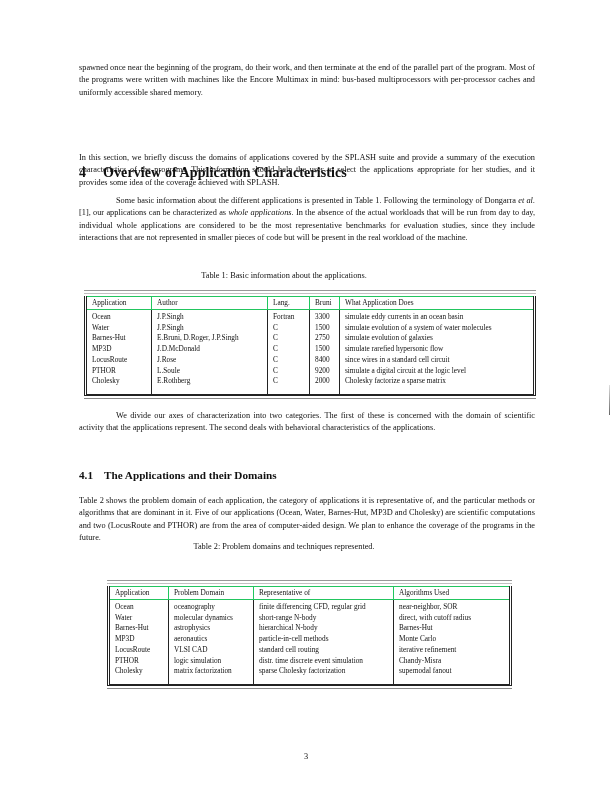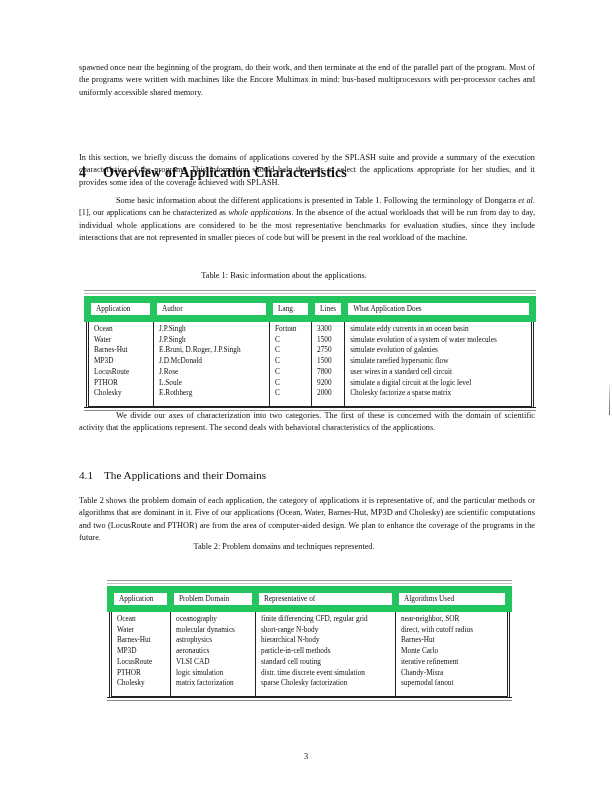--- a/index.html
+++ b/index.html
@@ -7,29 +7,29 @@
       width: 612px; height: 791px; position: relative; overflow: hidden;
       font-family: "Liberation Serif", "DejaVu Serif", serif;
       color: #111;
       font-size: 8.3px;
       line-height: 12.3px;
     }
     .p { position: absolute; left: 79px; width: 456px; text-align: justify; margin: 0; }
     .p.indent { text-indent: 37px; }
     .h1 { position: absolute; left: 79px; font-weight: bold; font-size: 14px; margin: 0; letter-spacing: 0.1px; }
     .h1 .num { display: inline-block; width: 24px; }
-    .h2 { position: absolute; left: 79px; font-weight: normal; font-size: 11.2px; margin: 0; }
+    .h2 { position: absolute; left: 79px; font-weight: bold; font-size: 11.2px; margin: 0; }
     .h2 .num { display: inline-block; width: 25px; }
     .caption { position: absolute; left: 0; width: 568px; text-align: center; font-size: 8.3px; }
     .tbl-wrap { position: absolute; }
     table.t {
       border-collapse: collapse; font-size: 7.3px; line-height: 10.7px;
       border-left: 3px double #222; border-right: 3px double #222;
     }
-    table.t th { font-weight: normal; text-align: left; padding: 0 5px; border: 7px solid #22c55e; height: 12px; }
+    table.t th { font-weight: normal; text-align: left; padding: 0 5px; border: 1px solid #22c55e; height: 12px; }
     table.t thead tr { border-top: 1px solid #222; border-bottom: 1px solid #222; }
     table.t tbody td { padding: 0 5px; border-left: 1px solid #222; border-right: 1px solid #222; white-space: nowrap; }
     table.t tbody tr:first-child td { padding-top: 2px; }
     .rule-top { height: 2px; border-top: 1px solid #555; border-bottom: 1px solid #999; margin-bottom: 2px; opacity: 0.6; }
     .rule-bot { height: 2px; border-top: 1px solid #222; border-bottom: 1px solid #888; margin-top: 0px; }
     table.t tbody tr:last-child td { border-bottom: 1px solid #222; padding-bottom: 7px; }
     .c { text-align: left; }
     .pageno { position: absolute; left: 0; width: 612px; top: 751px; text-align: center; font-size: 8.3px; }
     .edge-mark { position: absolute; left: 609px; top: 385px; width: 1px; height: 30px; background: linear-gradient(#ddd, #666); }
     em { font-style: italic; }
@@ -55,21 +55,21 @@
         <col style="width:116px">
         <col style="width:42px">
         <col style="width:30px">
         <col>
       </colgroup>
     <thead>
         <tr>
           <th>Application</th>
           <th>Author</th>
           <th class="c">Lang.</th>
-          <th class="c">Lines</th>
+          <th class="c">Bruni</th>
           <th>What Application Does</th>
         </tr>
       </thead>
     <tbody>
         <tr>
           <td>Ocean</td>
           <td>J.P.Singh</td>
           <td class="c">Fortran</td>
           <td class="c">3300</td>
           <td>simulate eddy currents in an ocean basin</td>
@@ -92,22 +92,22 @@
           <td>MP3D</td>
           <td>J.D.McDonald</td>
           <td class="c">C</td>
           <td class="c">1500</td>
           <td>simulate rarefied hypersonic flow</td>
         </tr>
         <tr>
           <td>LocusRoute</td>
           <td>J.Rose</td>
           <td class="c">C</td>
-          <td class="c">7800</td>
-          <td>user wires in a standard cell circuit</td>
+          <td class="c">8400</td>
+          <td>since wires in a standard cell circuit</td>
         </tr>
         <tr>
           <td>PTHOR</td>
           <td>L.Soule</td>
           <td class="c">C</td>
           <td class="c">9200</td>
           <td>simulate a digital circuit at the logic level</td>
         </tr>
         <tr>
           <td>Cholesky</td>

